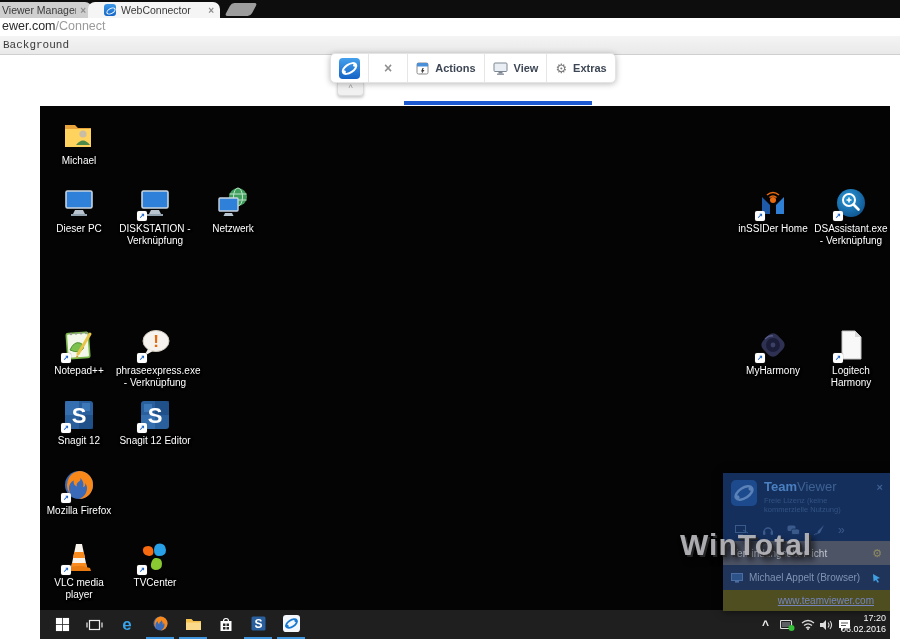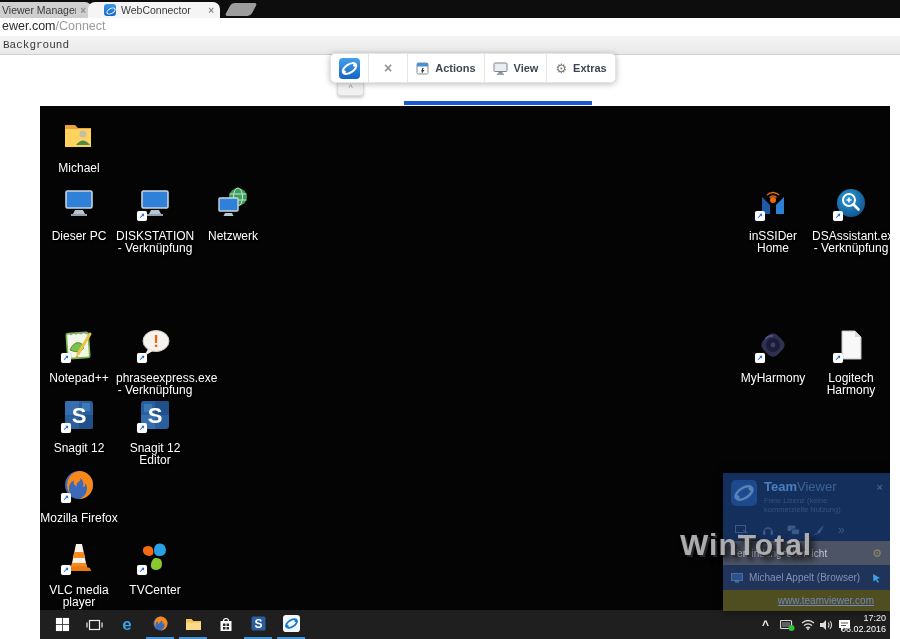--- a/index.html
+++ b/index.html
@@ -44,22 +44,22 @@
     background:#f1f1f1; border:1px solid #dcdcdc; border-top:none; border-radius:0 0 4px 4px;
     box-shadow:0 2px 3px rgba(0,0,0,0.2); text-align:center; font-size:9px; color:#999; line-height:12px; }
   .blueline { position:absolute; top:101px; left:404px; width:188px; height:4px; background:#1d5ad2; }
 
   
   .desktop { position:absolute; top:106px; left:40px; width:850px; height:533px;
              background:#040404; overflow:hidden; }
 
   .dicon { position:absolute; width:78px; text-align:center; cursor:default; }
   .dicon .ic { width:34px; height:34px; margin:0 auto; position:relative; }
-  .dicon .lbl { font-size:12px; color:#fff; text-shadow:1px 1px 2px #000, 0 0 3px #000;
-                line-height:11.5px; margin-top:11px; }
+  .dicon .lbl { font-size:10px; color:#fff; text-shadow:1px 1px 2px #000, 0 0 3px #000;
+                line-height:11.5px; margin-top:3px; }
   .sc { position:absolute; left:-1px; bottom:-1px; width:10px; height:10px; background:#fff;
         border-radius:2px; font-size:7px; line-height:10px; color:#1a62c8; font-weight:bold;
         box-shadow:0 0 1px #666; }
 
   
   .taskbar { position:absolute; left:0; bottom:0; width:850px; height:29px; background:#1f1f1f; }
   .tki { position:absolute; top:0; height:29px; width:28px; display:flex; align-items:center;
          justify-content:center; }
   .tki.run { border-bottom:2px solid #4196e0; }
   .edge-e { color:#38a3e8; font-weight:bold; font-size:17px; line-height:17px; }

